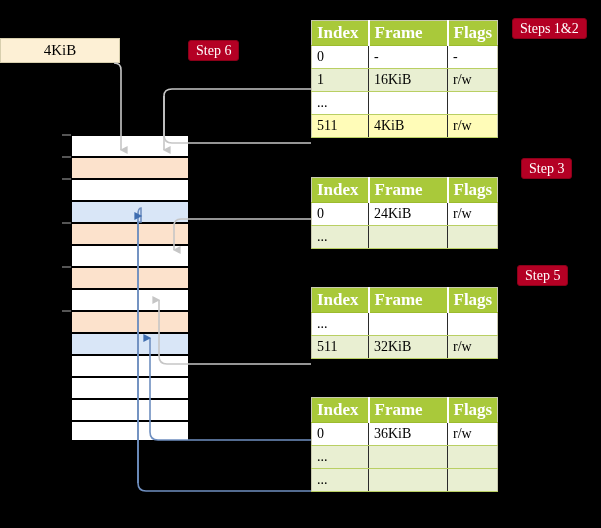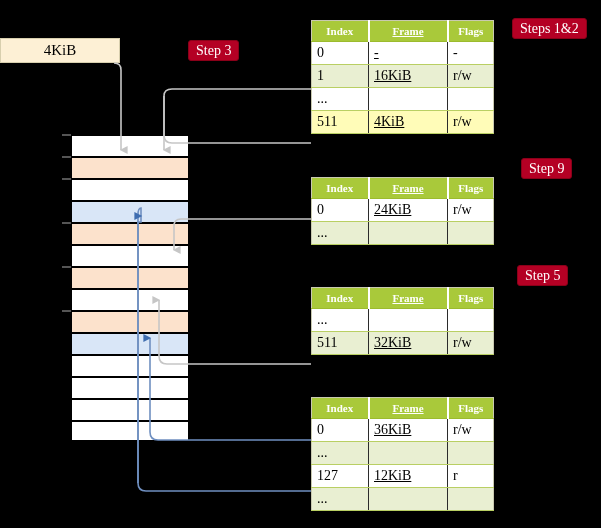--- a/index.html
+++ b/index.html
@@ -63,22 +63,22 @@
     border-collapse:collapse;
     background:#fff;
     font-size:14px;
     color:#000;
     border:1px solid #c9c9b0;
   }
   .ptable th{
     background:#a9c93a;
     color:#fff;
     font-weight:bold;
-    font-size:11px;
-    text-align:center;
+    font-size:17px;
+    text-align:left;
     padding:2px 5px;
     border-right:2px solid #fff;
     border-bottom:1px solid #9cbb2e;
     height:21px;
     box-sizing:border-box;
     margin-left:14px;
   }
   .ptable th:last-child{border-right:none;}
   .ptable td{
     padding:2px 5px;
@@ -86,38 +86,38 @@
     box-sizing:border-box;
     border-right:1px solid #2b2b2b;
     border-bottom:1px solid #b9cf63;
     vertical-align:middle;
     white-space:nowrap;
   }
   .ptable td:last-child{border-right:none;}
   .ptable tr.alt td{background:#e9efd2;}
   .ptable tr.hl td{background:#fffcb8;}
   .c-idx{width:57px;}
-  .c-frm{width:79px;text-decoration:underline;}
+  .c-frm{width:79px;}
   .c-flg{width:46px;}
 
   
   #wires{position:absolute;left:0;top:0;width:601px;height:528px;pointer-events:none;}
 </style>
 </head>
 <body>
 
 <div id="stage">
 
   <div class="srcbox" id="srcbox" style="left:0px;top:38px;width:120px;height:25px;">
     <span>4KiB</span>
   </div>
 
-  <div class="badge" style="left:188px;top:40px;">Step 3</div>
+  <div class="badge" style="left:188px;top:40px;">Step 6</div>
   <div class="badge" style="left:512px;top:18px;">Steps 1&amp;2</div>
-  <div class="badge" style="left:521px;top:158px;">Step 9</div>
+  <div class="badge" style="left:521px;top:158px;">Step 3</div>
   <div class="badge" style="left:517px;top:265px;">Step 5</div>
 
   <div id="memblock">
       <div class="memrow" style="top: 0px;"></div>
       <div class="tick" style="top: 0px;"></div>
       <div class="memrow orange" style="top: 22px;"></div>
       <div class="tick" style="top: 22px;"></div>
       <div class="memrow" style="top: 44px;"></div>
       <div class="tick" style="top: 44px;"></div>
       <div class="memrow blue" style="top: 66px;"></div>
@@ -224,25 +224,20 @@
         <tr>
           <td class="c-idx">0</td>
           <td class="c-frm">36KiB</td>
           <td class="c-flg">r/w</td>
         </tr>
         <tr class="alt">
           <td class="c-idx">...</td>
           <td class="c-frm"></td>
           <td class="c-flg"></td>
         </tr>
-        <tr>
-          <td class="c-idx">127</td>
-          <td class="c-frm">12KiB</td>
-          <td class="c-flg">r</td>
-        </tr>
         <tr class="alt">
           <td class="c-idx">...</td>
           <td class="c-frm"></td>
           <td class="c-flg"></td>
         </tr>
       </tbody>
   </table>
 
   <svg id="wires" viewBox="0 0 601 528" xmlns="http://www.w3.org/2000/svg">
     <defs>

